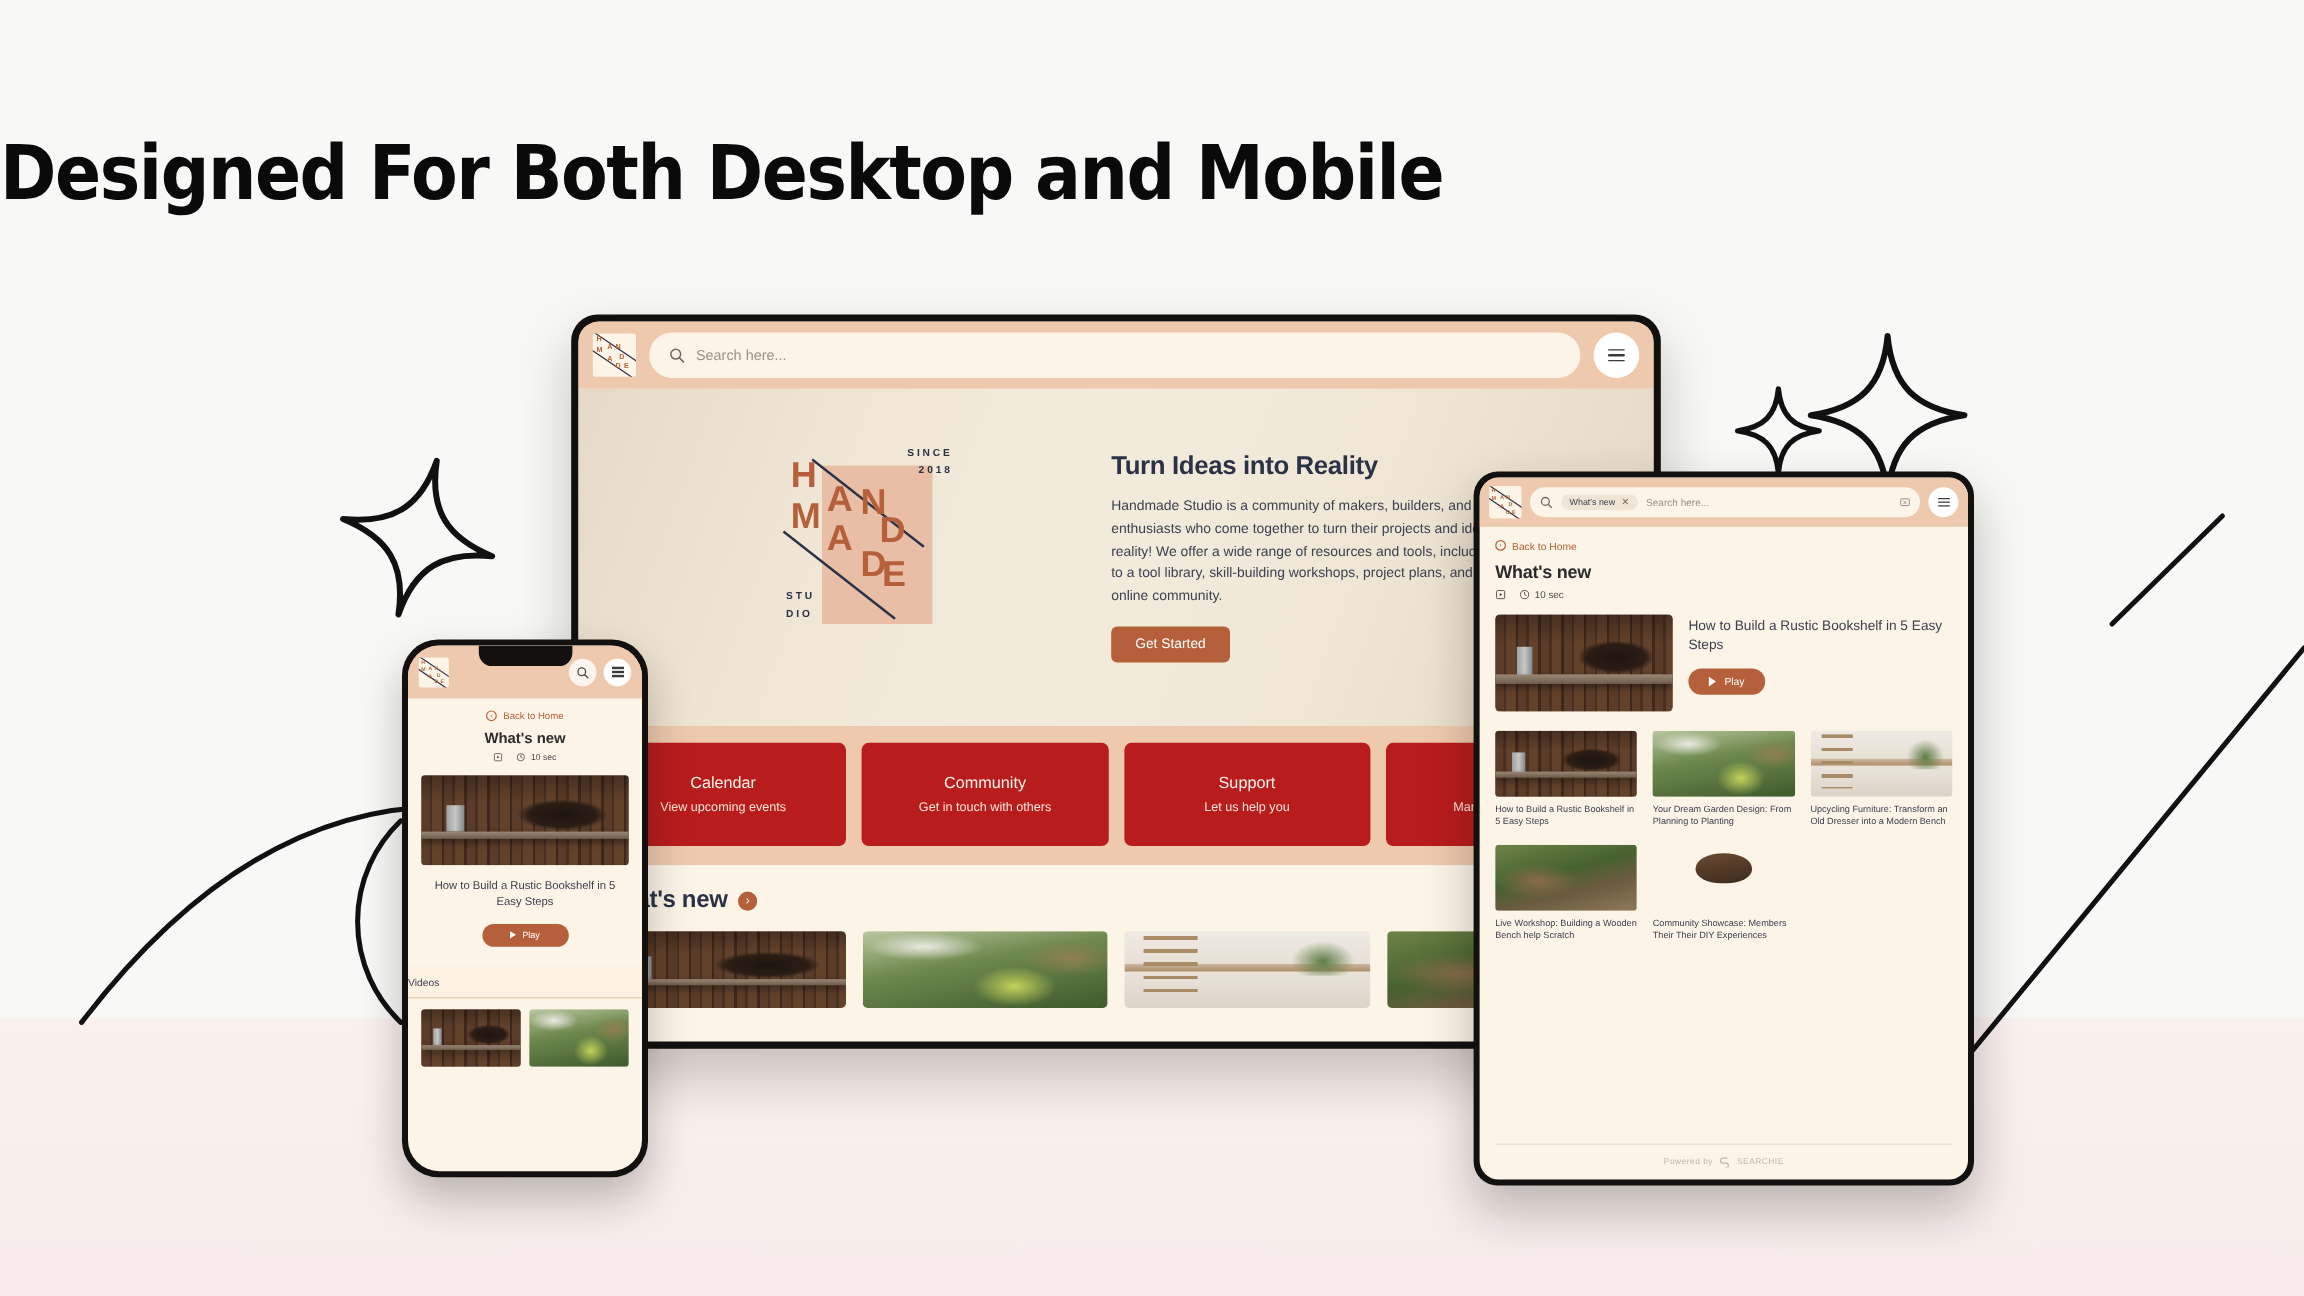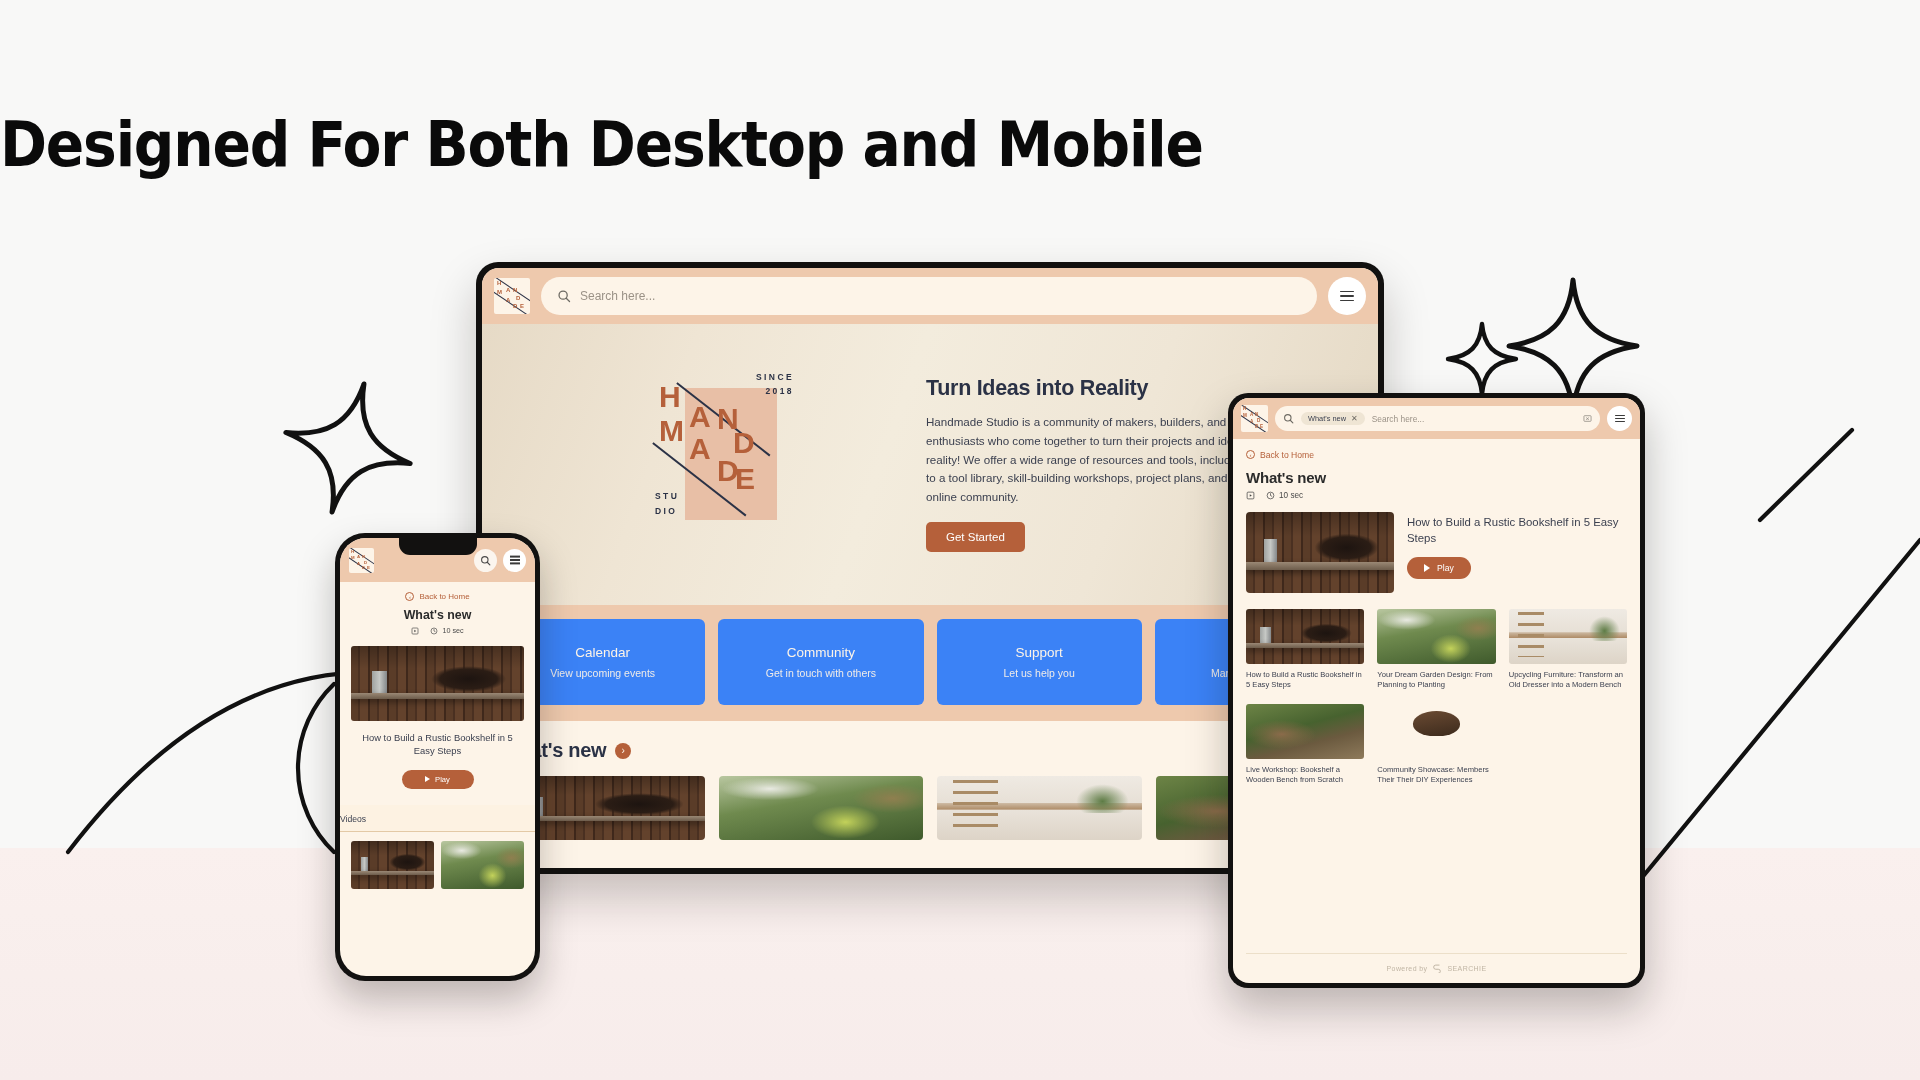--- a/index.html
+++ b/index.html
@@ -128,21 +128,21 @@
     padding:9px 20px; border-radius:5px;
     font-size:11.5px;
   }
 
   
   #cards-strip {
     background:#eec9ad; padding:14px 18px 16px;
     display:flex; gap:13px;
   }
   .cat-card {
-    flex:1; background:#3b82f6; border-radius:6px;
+    flex:1; background:#b91c1c; border-radius:6px;
     min-height:86px; color:#fdf4e8;
     display:flex; flex-direction:column; align-items:center;
     justify-content:center; gap:7px; text-align:center;
   }
   .cat-card .ct { font-size:13.5px; }
   .cat-card .cs { font-size:10.5px; opacity:.93; }
 
   
   #dw-sec { background:#fdf4e8; padding:18px 18px 0; }
   #dw-head { display:flex; align-items:center; gap:9px; }
@@ -531,21 +531,21 @@
         <div class="t-card">
           <div class="ph ph-garden"></div>
           <div class="cap">Your Dream Garden Design: From Planning to Planting</div>
         </div>
         <div class="t-card">
           <div class="ph ph-interior"></div>
           <div class="cap">Upcycling Furniture: Transform an Old Dresser into a Modern Bench</div>
         </div>
         <div class="t-card">
           <div class="ph ph-bench"></div>
-          <div class="cap">Live Workshop: Bookshelf a Wooden Bench from Scratch</div>
+          <div class="cap">Live Workshop: Building a Wooden Bench help Scratch</div>
         </div>
         <div class="t-card">
           <div class="ph ph-person"></div>
           <div class="cap">Community Showcase: Members Their Their DIY Experiences</div>
         </div>
       </div>
     </div>
 
     <div id="t-foot">
       <span>Powered by</span>

